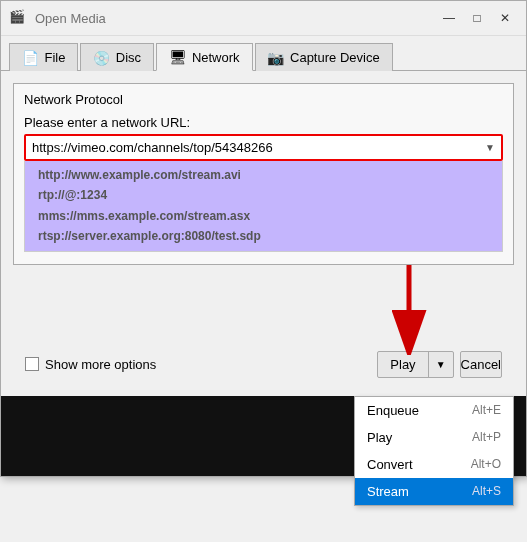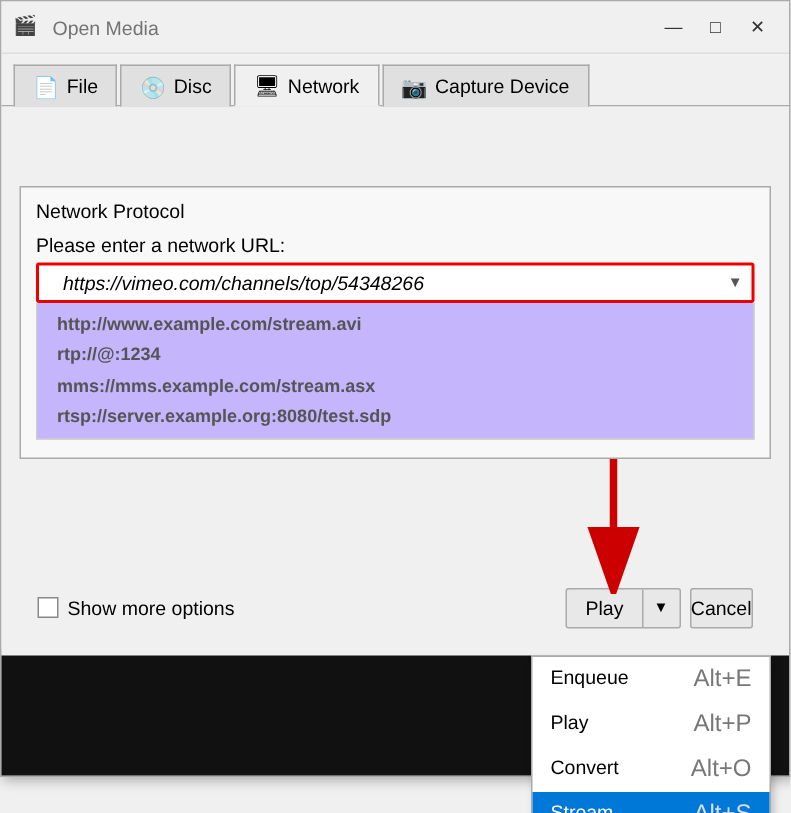--- a/index.html
+++ b/index.html
@@ -80,21 +80,20 @@
     }
     .content {
       padding: 12px 12px 8px 12px;
       background: #f0f0f0;
     }
     .group-box {
       border: 1px solid #aaa;
       padding: 8px 10px 12px 10px;
       margin-bottom: 10px;
       background: #f8f8f8;
-      margin-top: 41px;
     }
     .group-label {
       font-size: 13px;
       margin-bottom: 8px;
       color: #000;
     }
     .field-label {
       font-size: 13px;
       margin-bottom: 4px;
       color: #000;
@@ -103,24 +102,23 @@
       border: 2px solid #e00;
       border-radius: 2px;
       background: white;
       display: flex;
       align-items: center;
     }
     .url-input {
       flex: 1;
       border: none;
       outline: none;
-      padding: 4px 16px;
+      padding: 4px 6px;
       font-size: 13px;
       background: transparent;
-      font-style: italic;
     }
     .url-dropdown-btn {
       border: none;
       background: transparent;
       padding: 0 6px;
       cursor: pointer;
       font-size: 10px;
       color: #555;
       height: 100%;
     }
@@ -205,21 +203,21 @@
       cursor: pointer;
       font-size: 13px;
       gap: 20px;
     }
     .dropdown-item.selected {
       background: #0078d7;
       color: white;
     }
     .dropdown-item .shortcut {
       color: #777;
-      font-size: 16px;
+      font-size: 12px;
     }
     .dropdown-item.selected .shortcut {
       color: #dde;
     }
     .bottom-section {
       position: relative;
     }
     .black-bar {
       height: 80px;
       background: #111;

